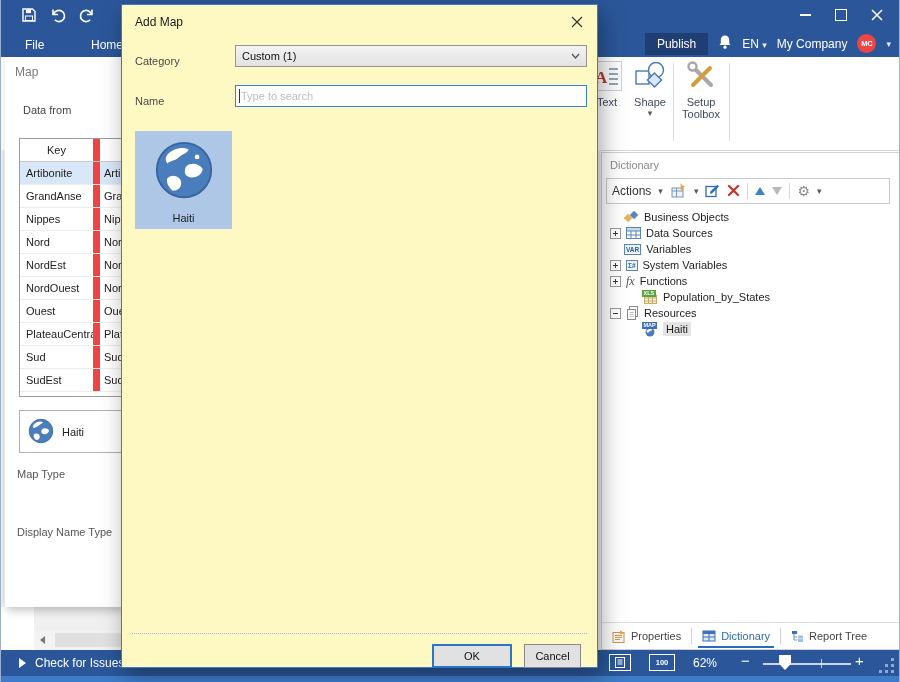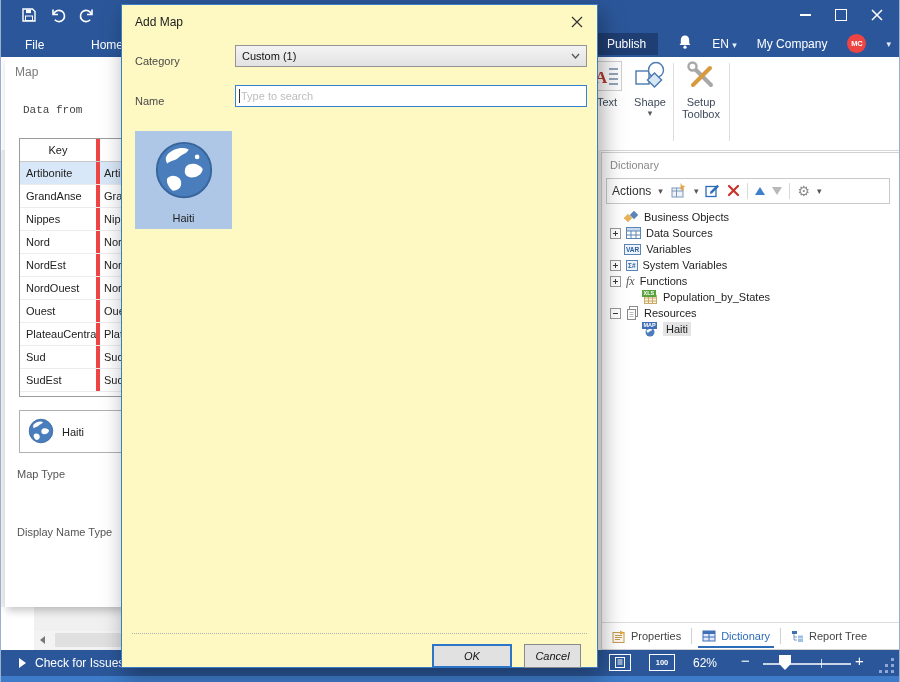--- a/index.html
+++ b/index.html
@@ -10,46 +10,46 @@
   .titlebar{position:absolute;top:0;left:0;right:0;height:30px;background:#2b579a;}
   .qat{position:absolute;top:7px;left:18px;display:flex;gap:9px;align-items:center;}
   .qat-btn{width:20px;height:16px;display:flex;align-items:center;justify-content:center;cursor:default;}
   .winctl{position:absolute;top:0;right:4px;height:30px;display:flex;}
   .winctl .wc{width:36px;height:30px;display:flex;align-items:center;justify-content:center;}
   .min-glyph{width:11px;height:2px;background:#fff;}
   .max-glyph{width:10px;height:10px;border:1.5px solid #fff;}
   
   .tabrow{position:absolute;top:30px;left:0;right:0;height:27px;background:#2b579a;color:#fff;font-size:12px;}
   .ftab{position:absolute;top:5px;height:20px;line-height:20px;}
-  .right-cluster{position:absolute;top:0;right:8px;height:27px;display:flex;align-items:center;gap:20px;}
+  .right-cluster{position:absolute;top:0;right:8px;height:27px;display:flex;align-items:center;gap:10px;}
   .publish{background:#1f3e73;color:#fff;padding:4px 12px;font-size:12px;}
   .chev{font-size:9px;color:#e8eefb;}
   .avatar{width:19px;height:19px;border-radius:50%;background:#ef4444;color:#fff;font-size:7.5px;font-weight:bold;
           display:flex;align-items:center;justify-content:center;}
   
   .ribbon{position:absolute;top:57px;left:0;right:0;height:93px;background:#fff;border-bottom:1px solid #d6d6d6;}
   .rgroup{position:absolute;top:4px;text-align:center;color:#3e4a5a;}
   .rgroup .rlabel{margin-top:3px;font-size:11px;line-height:12px;}
   .rsep{position:absolute;top:6px;width:1px;height:78px;background:#dcdcdc;}
   
   .canvas{position:absolute;top:150px;left:0;width:600px;height:500px;background:#f0f0f0;}
   .left-strip{position:absolute;left:0;top:607px;width:33px;height:43px;background:#fff;}
   .hscroll{position:absolute;left:33px;top:631px;width:564px;height:18px;background:#f3f3f3;display:flex;align-items:center;}
   .hs-arrow{width:17px;height:18px;display:flex;align-items:center;justify-content:center;}
   .hs-arrow::before{content:"";border-right:5px solid #777;border-top:4px solid transparent;border-bottom:4px solid transparent;}
   .hs-thumb{width:70px;height:14px;background:#e0e0e0;margin-left:4px;}
   
   .map-panel{position:absolute;left:4px;top:57px;width:117px;height:550px;background:#fff;
              box-shadow:2px 4px 8px rgba(0,0,0,.22);overflow:hidden;}
   .mp-title{position:absolute;left:10px;top:8px;color:#7a7a7a;font-size:12px;}
-  .mp-datafrom{position:absolute;left:18px;top:47px;color:#444;font-family:Liberation Mono, monospace;}
+  .mp-datafrom{position:absolute;left:18px;top:47px;color:#444;}
   .mp-table{position:absolute;left:14px;top:81px;width:103px;height:259px;border:1px solid #9b9b9b;background:#fff;box-sizing:border-box;overflow:hidden;}
   .trw{display:flex;height:22px;line-height:22px;border-bottom:1px solid #ececec;}
   .trw.hdr{border-bottom:1px solid #c9c9c9;}
-  .trw .ck{width:80px;padding-left:6px;border-right:4px solid #ef4444;box-sizing:border-box;white-space:nowrap;overflow:hidden;}
+  .trw .ck{width:80px;padding-left:6px;border-right:7px solid #ef4444;box-sizing:border-box;white-space:nowrap;overflow:hidden;}
   .trw.hdr .ck{text-align:center;padding-left:0;}
   .trw .cn{flex:1;padding-left:4px;white-space:nowrap;overflow:hidden;}
   .trw.sel{background:#d9e8f9;}
   .mp-haiti{position:absolute;left:14px;top:353px;width:103px;height:43px;border:1px solid #b0b0b0;box-sizing:border-box;
             display:flex;align-items:center;gap:8px;padding-left:8px;background:#fff;}
   .mp-maptype{position:absolute;left:12px;top:411px;color:#555;}
   .mp-dnt{position:absolute;left:12px;top:469px;color:#555;}
   
   .dialog{position:absolute;left:120px;top:4px;width:477px;height:664px;background:#fef9c3;border:1px solid #3b7dc4;
           box-shadow:4px 8px 22px rgba(0,0,0,.35);z-index:50;box-sizing:border-box;}
@@ -58,21 +58,21 @@
   .dlg-label{position:absolute;left:13px;color:#494949;}
   .dlg-combo{position:absolute;left:113px;top:40px;width:352px;height:22px;background:linear-gradient(#f3f3f3,#e2e2e2);
              border:1px solid #949494;box-sizing:border-box;display:flex;align-items:center;padding:0 6px;justify-content:space-between;color:#111;}
   .dlg-input{position:absolute;left:113px;top:80px;width:352px;height:22px;border:1px solid #3580d3;box-sizing:border-box;
              padding:0 5px;font-family:inherit;font-size:11px;color:#222;outline:none;}
   .dlg-input::placeholder{color:#bdbdbd;}
   .caret{position:absolute;left:117px;top:84px;width:1px;height:14px;background:#333;}
   .tile{position:absolute;left:13px;top:126px;width:97px;height:98px;background:#aec7e7;text-align:center;}
   .tile .tlabel{position:absolute;bottom:5px;left:0;right:0;color:#1e1e1e;}
   .dlg-dots{position:absolute;left:10px;right:10px;top:628px;border-top:1px dotted #b2b2b2;}
-  .btn{position:absolute;top:639px;height:24px;background:#e1e1e1;font-family:inherit;font-size:11px;color:#111;box-sizing:border-box;font-style:italic;}
+  .btn{position:absolute;top:639px;height:24px;background:#e1e1e1;font-family:inherit;font-size:11px;color:#111;box-sizing:border-box;}
   .btn-ok{left:310px;width:80px;border:2px solid #2e75c8;}
   .btn-cancel{left:402px;width:57px;border:1px solid #8a8a8a;}
   
   .dict{position:absolute;left:600px;top:152px;width:347px;height:498px;background:#fff;border:1px solid #d2d2d2;box-sizing:border-box;}
   .dict-head{position:absolute;left:8px;top:6px;color:#8a8a8a;}
   .dict-pins{position:absolute;right:6px;top:5px;display:flex;gap:8px;color:#8a8a8a;}
   .dict-toolbar{position:absolute;left:4px;top:25px;width:284px;height:26px;border:1px solid #c9c9c9;box-sizing:border-box;
                 display:flex;align-items:center;padding:0 5px;gap:7px;}
   .tb-sep{width:1px;height:16px;background:#d8d8d8;}
   .tri-up{width:0;height:0;border-left:5px solid transparent;border-right:5px solid transparent;border-bottom:8px solid #3f80c8;}

